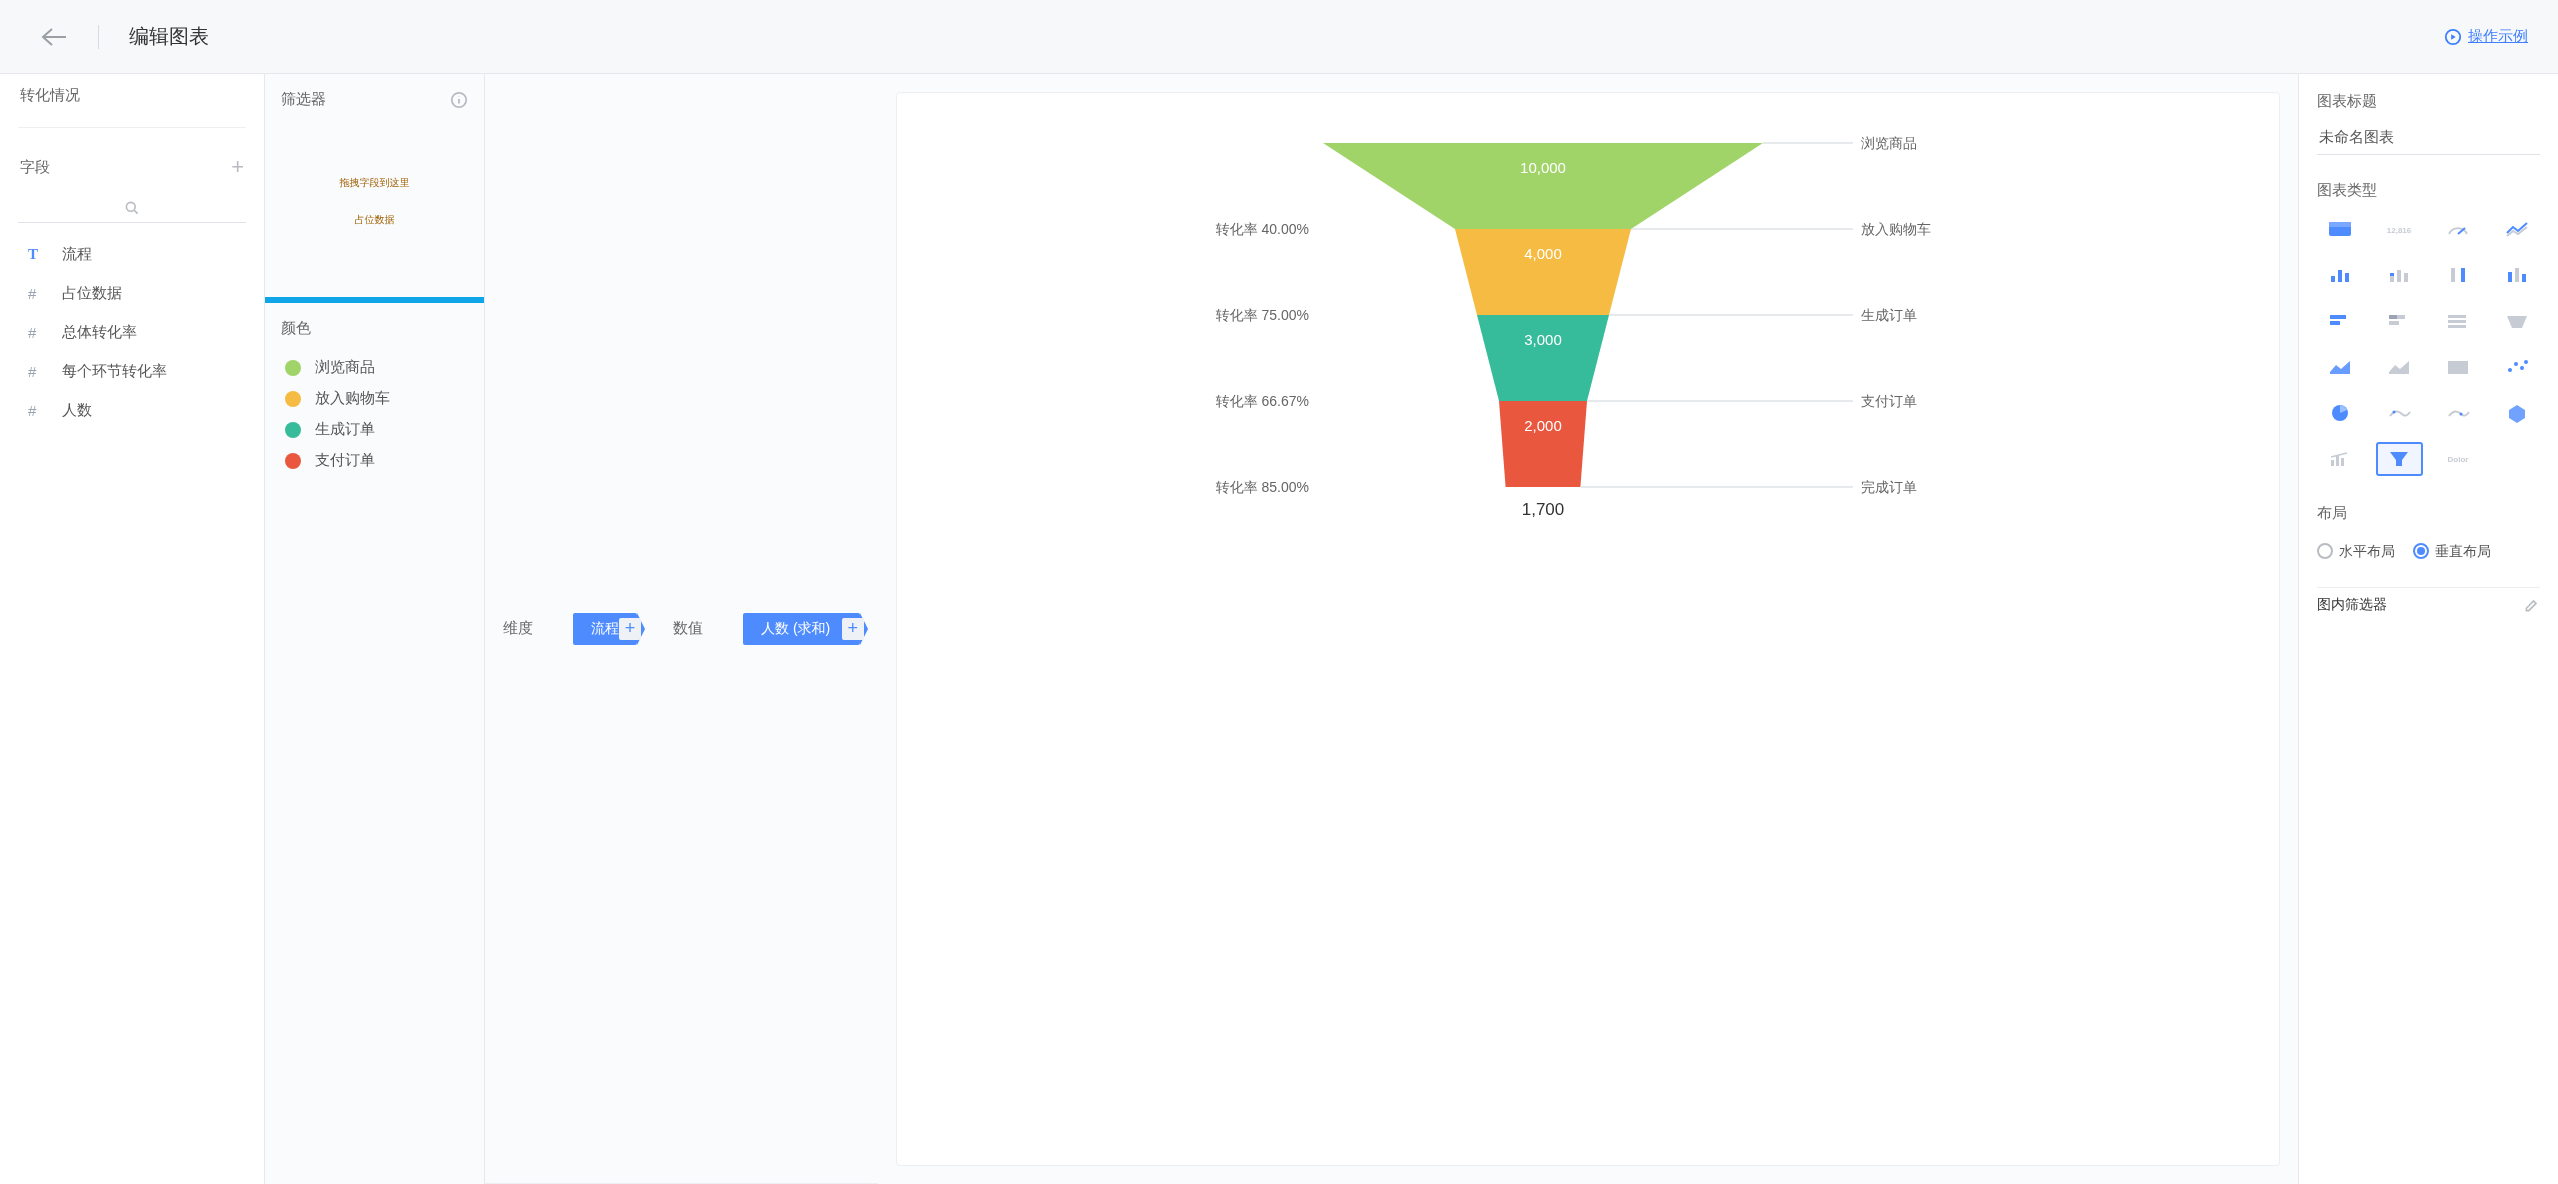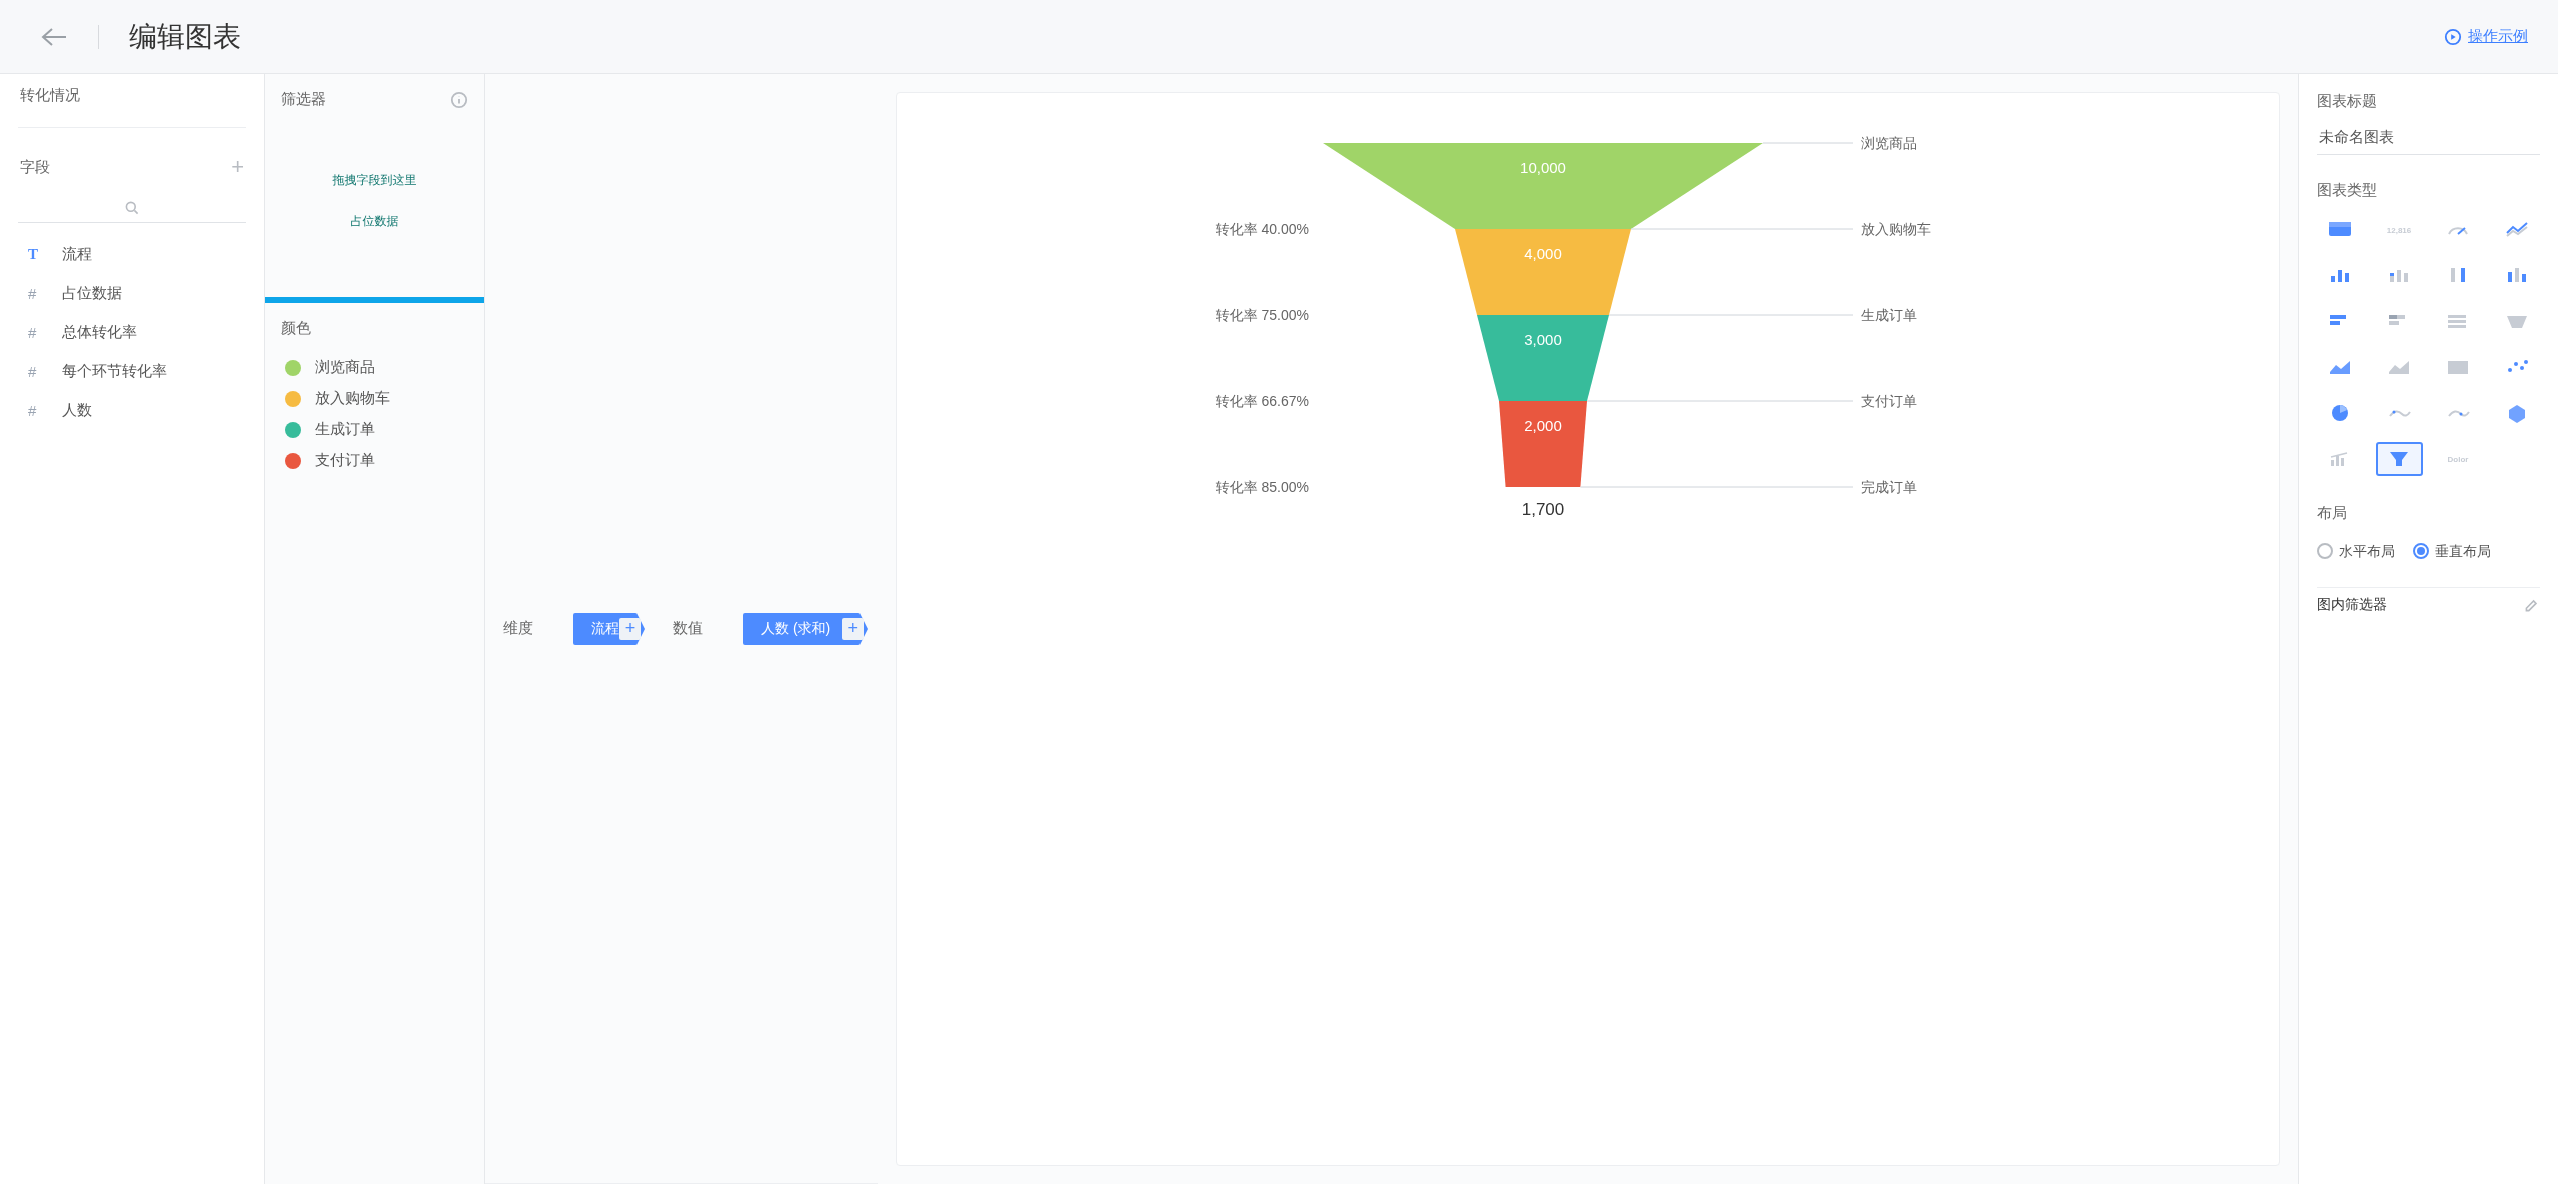--- a/index.html
+++ b/index.html
@@ -4,21 +4,21 @@
 <style>
 * { margin: 0; padding: 0; box-sizing: border-box; }
 body { font-family: -apple-system, "PingFang SC", "Microsoft YaHei", sans-serif; background: #fff; color: #333; font-size: 14px; overflow: hidden; }
 .app { width: 100%; height: 100vh; display: flex; flex-direction: column; }
 
 
 .header { height: 74px; background: #f7f8fa; border-bottom: 1px solid #e6e8eb; display: flex; align-items: center; padding: 0 30px; }
 .back-btn { width: 48px; height: 48px; display: flex; align-items: center; justify-content: center; cursor: pointer; margin-right: 20px; }
 .back-btn svg { width: 28px; height: 22px; stroke: #9aa0a6; stroke-width: 2; fill: none; }
 .hdr-divider { width: 1px; height: 24px; background: #d8dade; margin-right: 30px; }
-.header-title { font-size: 28px; color: #333; font-weight: 400; flex: 1; }
+.header-title { font-size: 20px; color: #333; font-weight: 400; flex: 1; }
 .example-link { color: #3d7fff; font-size: 15px; display: flex; align-items: center; cursor: pointer; }
 .example-link svg { width: 18px; height: 18px; margin-right: 6px; stroke: #3d7fff; fill: none; stroke-width: 2; }
 .example-link span { text-decoration: underline; }
 
 
 .body { flex: 1; display: flex; overflow: hidden; }
 
 
 .sidebar-left { width: 265px; border-right: 1px solid #e6e8eb; display: flex; flex-direction: column; background: #fff; }
 .sec-head { display: flex; align-items: center; justify-content: space-between; padding: 18px 20px 10px; font-size: 15px; color: #666; }
@@ -32,21 +32,21 @@
 .field-type { width: 20px; font-weight: 700; margin-right: 14px; color: #4d8bff; }
 .field-type.text { color: #4d8bff; font-family: Georgia, serif; }
 .field-type.num { color: #9aa4b2; font-weight: 500; }
 
 
 .config-col { width: 220px; border-right: 1px solid #e6e8eb; background: #fafbfc; display: flex; flex-direction: column; }
 .cfg-add { width: 22px; height: 22px; background: #eef2f7; color: #4d8bff; display: flex; align-items: center; justify-content: center; font-size: 18px; cursor: pointer; border-radius: 2px; position: absolute; right: 12px; }
 .filter-sec { padding: 16px; border-bottom: 6px solid #0ea5e9; position: relative; }
 .filter-label { font-size: 15px; color: #666; margin-bottom: 12px; display: flex; justify-content: space-between; align-items: center; }
 .filter-label svg { width: 18px; height: 18px; stroke: #b8bcc2; fill: none; stroke-width: 2; cursor: pointer; }
-.filter-drop { height: 160px; border: none; display: flex; flex-direction: column; align-items: center; justify-content: center; color: #0f766e; font-size: 12px; line-height: 1.8; text-align: center; gap: 19px; }
+.filter-drop { height: 160px; border: none; display: flex; flex-direction: column; align-items: center; justify-content: center; color: #a16207; font-size: 10px; line-height: 1.8; text-align: center; gap: 19px; }
 .color-sec { padding: 16px; }
 .color-sec-title { font-size: 15px; color: #666; margin-bottom: 14px; }
 .legend-item { display: flex; align-items: center; padding: 6px 4px; font-size: 15px; color: #555; }
 .legend-swatch { width: 16px; height: 16px; border-radius: 50%; margin-right: 14px; }
 
 
 .main { flex: 1; background: #fafbfc; display: flex; flex-direction: row; overflow: hidden; }
 .pill-row { display: flex; align-items: center; padding: 12px 18px; border-bottom: 1px solid #eceef1; position: relative; min-height: 56px; }
 .pill-row .row-label { width: 70px; font-size: 15px; color: #666; }
 .pill { display: inline-flex; align-items: center; height: 32px; padding: 0 18px; background: #4d8bff; color: #fff; font-size: 14px; position: relative; border-radius: 2px; }

